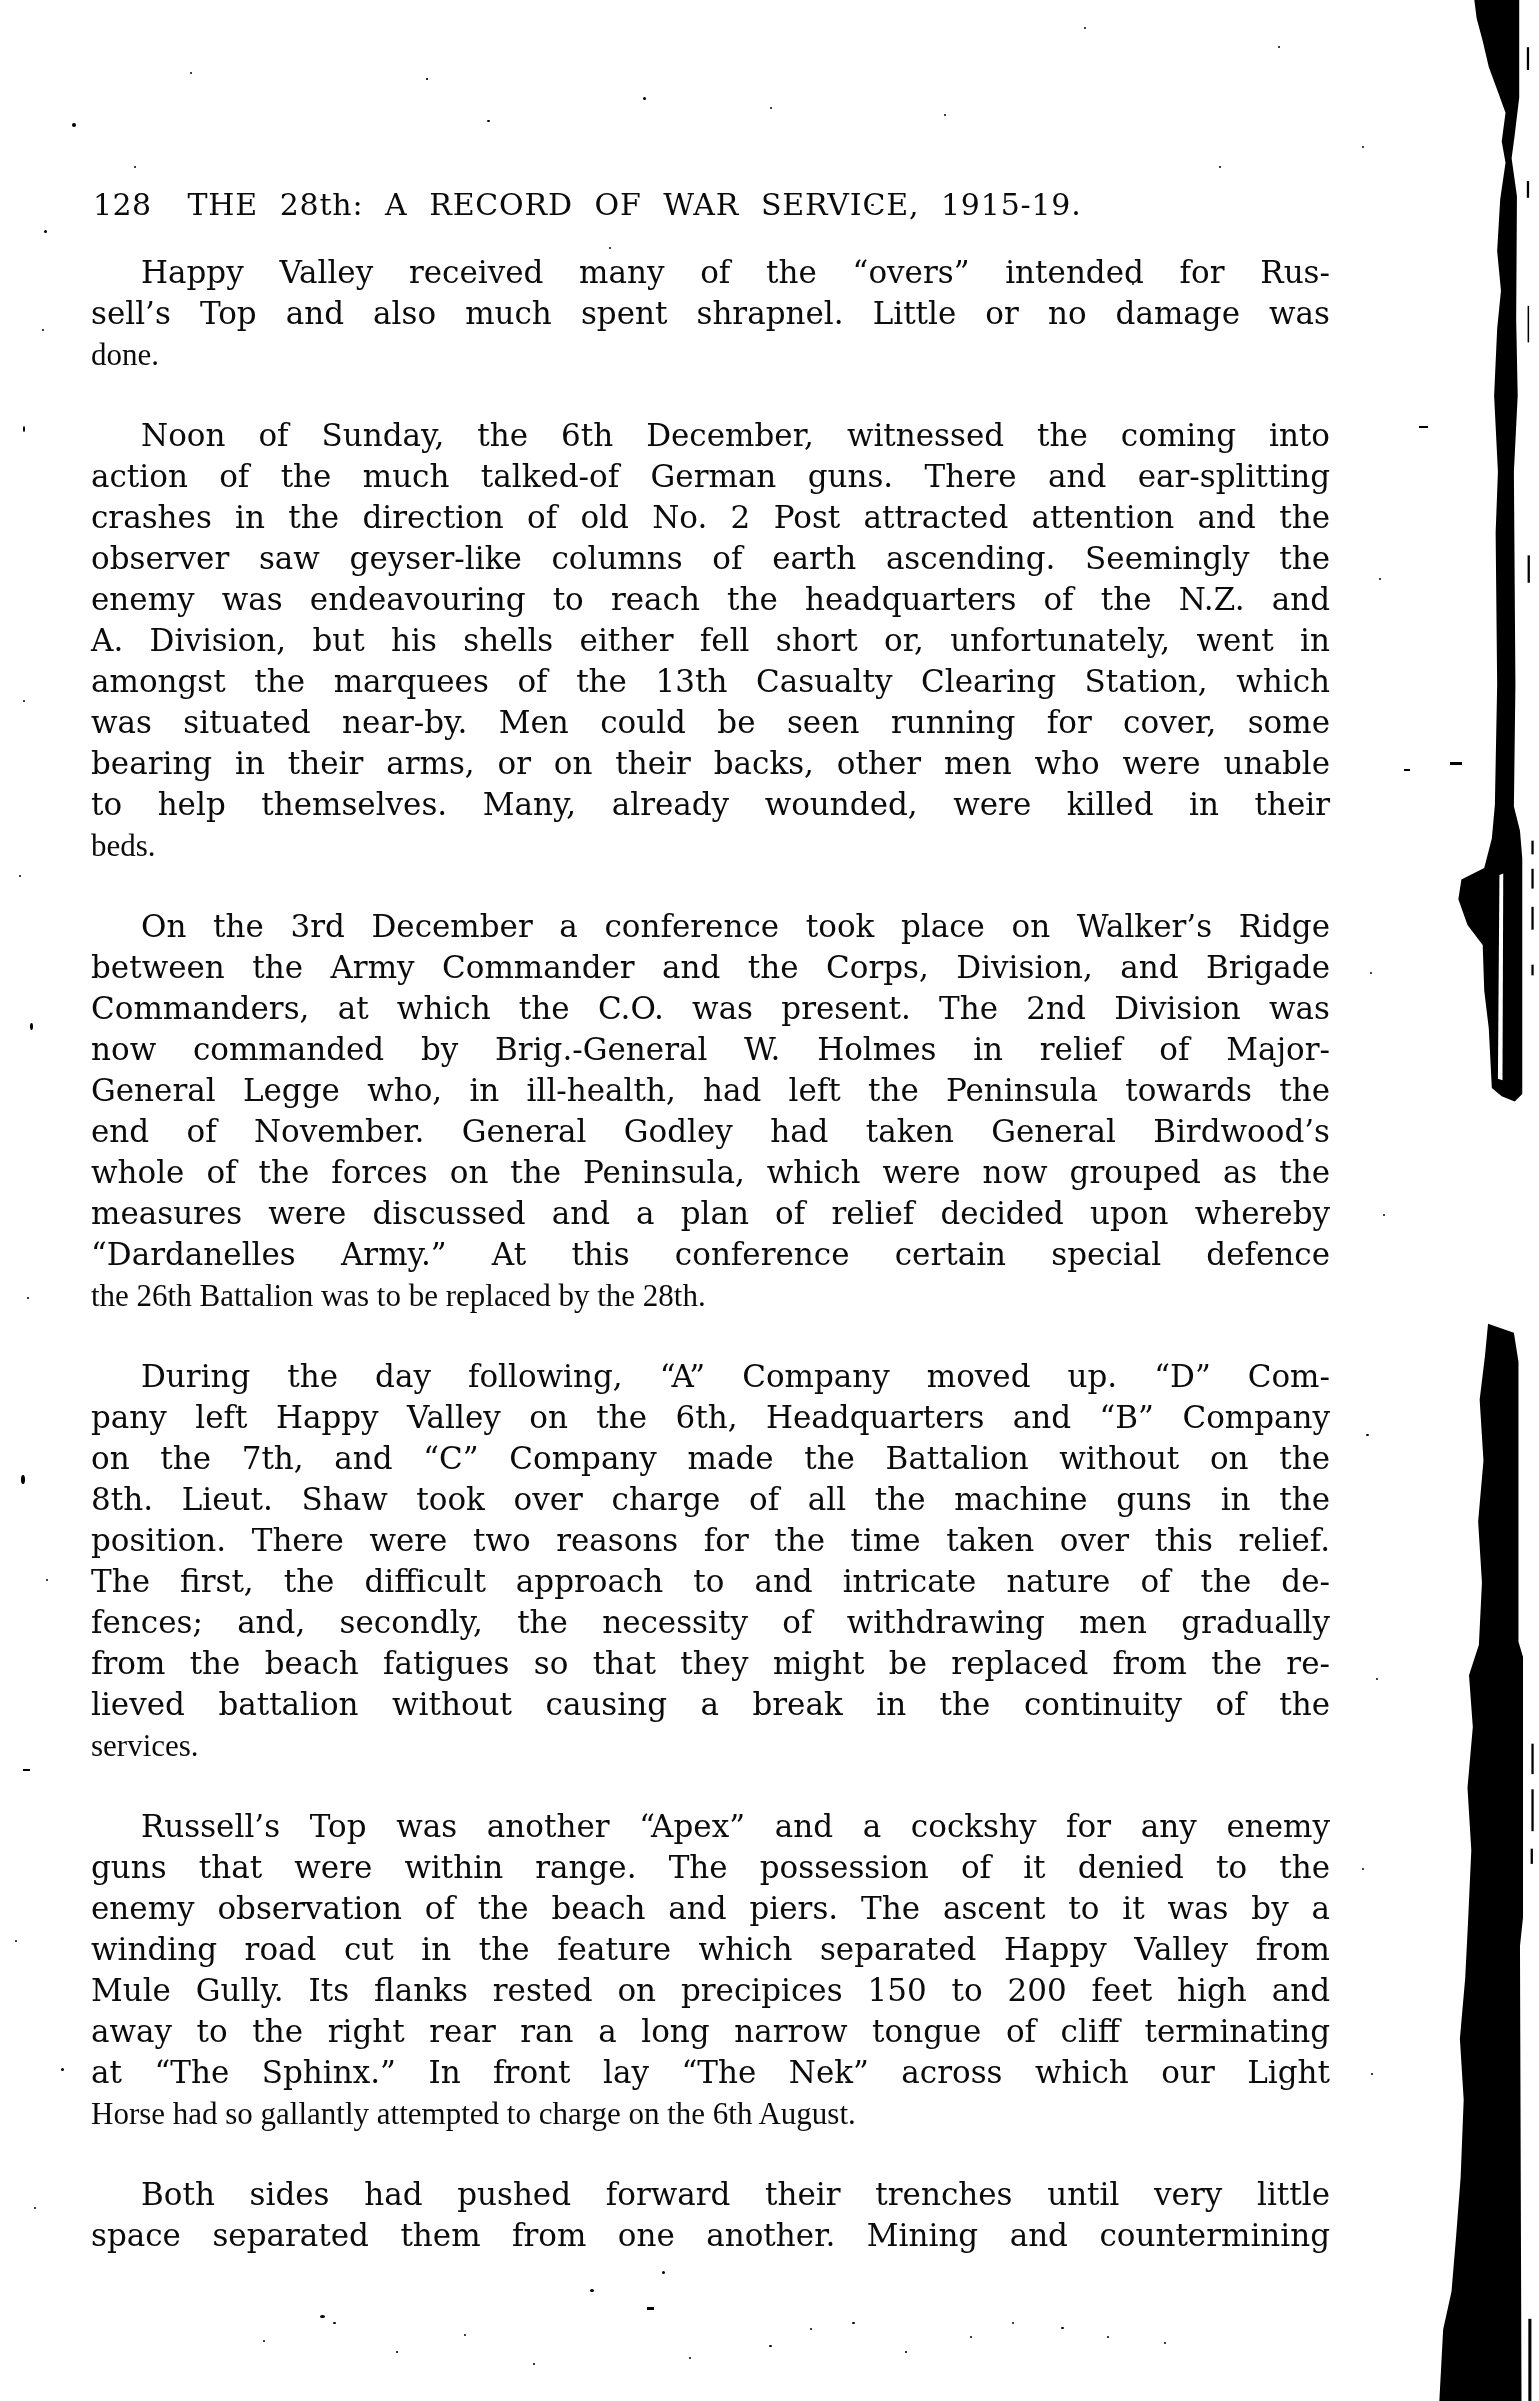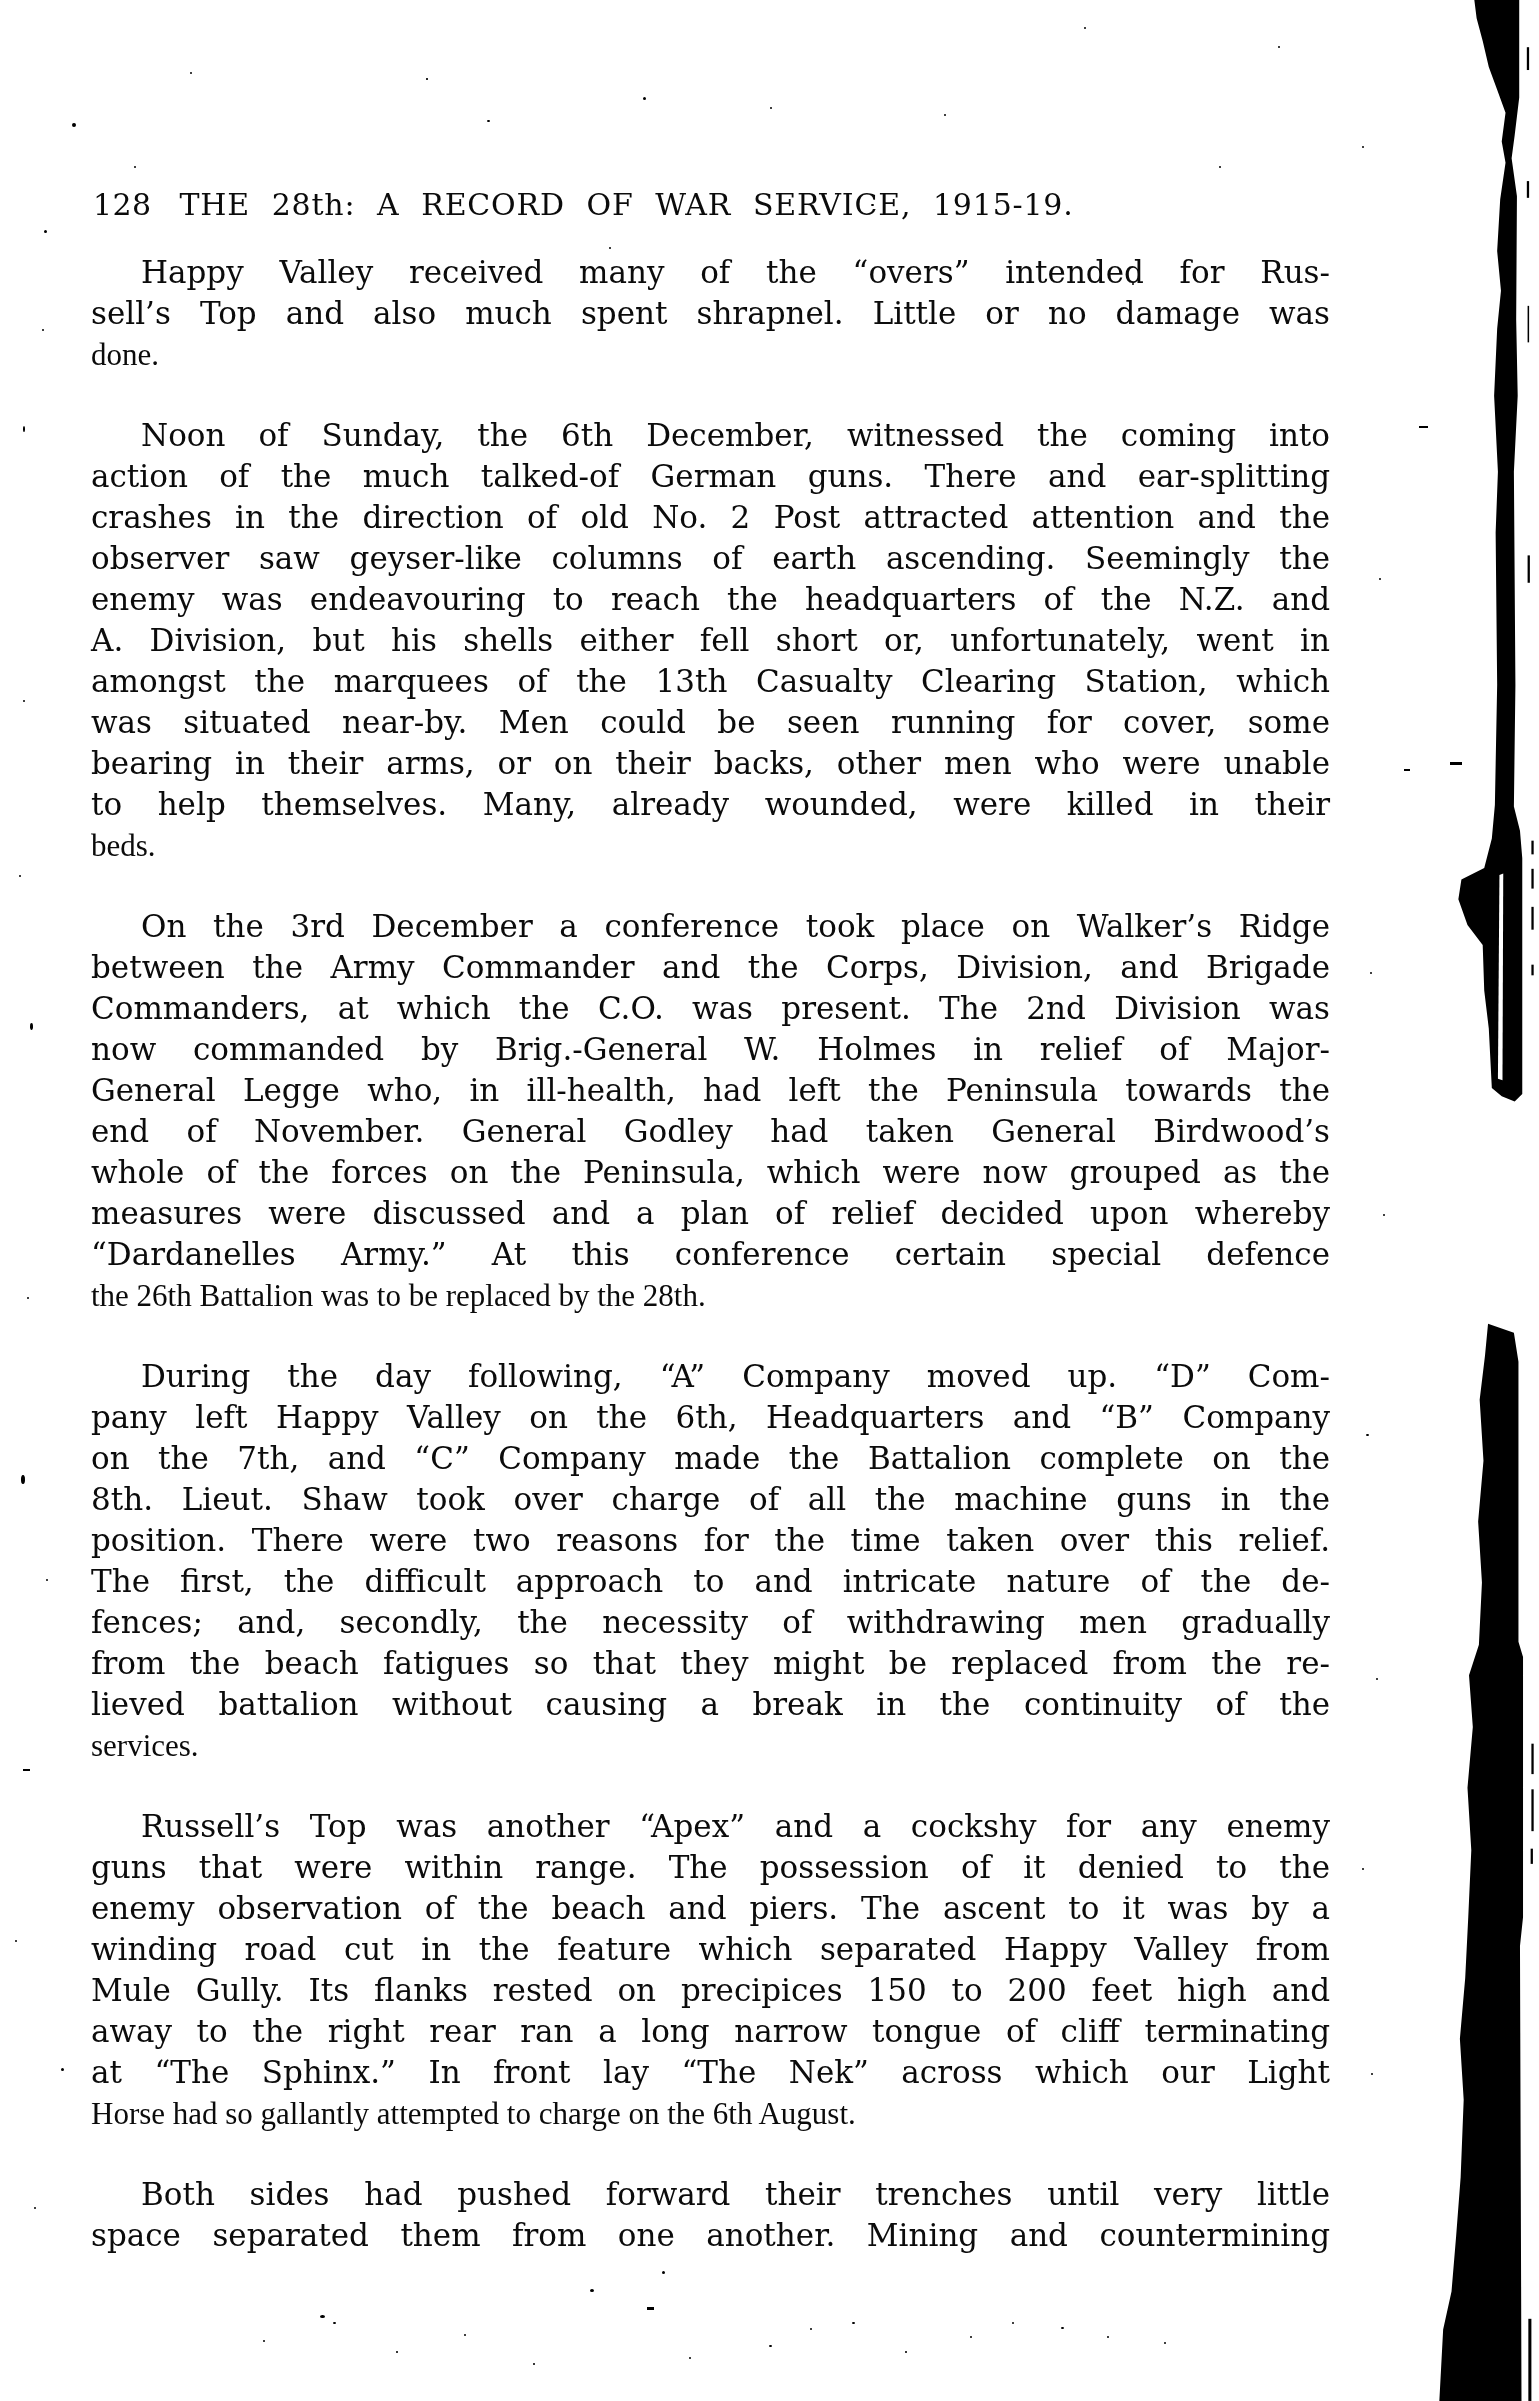--- a/index.html
+++ b/index.html
@@ -9,21 +9,21 @@
     background:#ffffff;
     overflow:hidden;
     font-family:"DejaVu Serif","Liberation Serif",serif;
     color:#0b0b0b;
   }
   .header{
     position:absolute;top:187px;left:93px;
     font-size:30px;white-space:nowrap;letter-spacing:0.4px;
   }
   .pagenum{display:inline-block;}
-  .title{display:inline-block;margin-left:28px;word-spacing:11.4px;letter-spacing:0.8px;}
+  .title{display:inline-block;margin-left:36px;word-spacing:11.4px;letter-spacing:0.8px;}
   .text-block{
     position:absolute;left:91px;top:252px;width:1239px;
     font-size:31px;line-height:41px;
   }
   .para{margin:0 0 40px 0;}
   .line{
     text-align:justify;
     -moz-text-align-last:justify;
     text-align-last:justify;
     white-space:normal;
@@ -74,21 +74,21 @@
         <div class="line">General Legge who, in ill-health, had left the Peninsula towards the</div>
         <div class="line">end of November. General Godley had taken General Birdwood’s</div>
         <div class="line">whole of the forces on the Peninsula, which were now grouped as the</div>
         <div class="line">measures were discussed and a plan of relief decided upon whereby</div>
         <div class="line">“Dardanelles Army.” At this conference certain special defence</div>
         <div class="line lastline">the 26th Battalion was to be replaced by the 28th.</div>
       </div>
       <div class="para">
         <div class="line first">During the day following, “A” Company moved up. “D” Com-</div>
         <div class="line">pany left Happy Valley on the 6th, Headquarters and “B” Company</div>
-        <div class="line">on the 7th, and “C” Company made the Battalion complete on the</div>
+        <div class="line">on the 7th, and “C” Company made the Battalion without on the</div>
         <div class="line">8th. Lieut. Shaw took over charge of all the machine guns in the</div>
         <div class="line">position. There were two reasons for the time taken over this relief.</div>
         <div class="line">The first, the difficult approach to and intricate nature of the de-</div>
         <div class="line">fences; and, secondly, the necessity of withdrawing men gradually</div>
         <div class="line">from the beach fatigues so that they might be replaced from the re-</div>
         <div class="line">lieved battalion without causing a break in the continuity of the</div>
         <div class="line lastline">services.</div>
       </div>
       <div class="para">
         <div class="line first">Russell’s Top was another “Apex” and a cockshy for any enemy</div>

